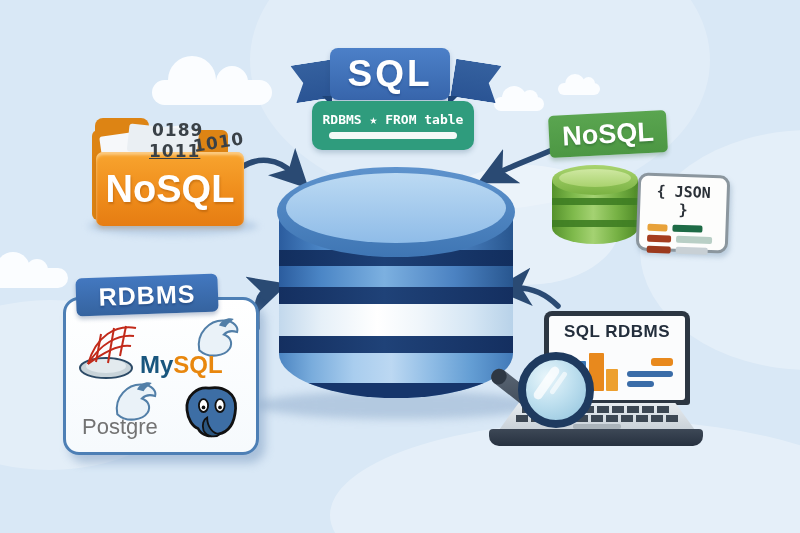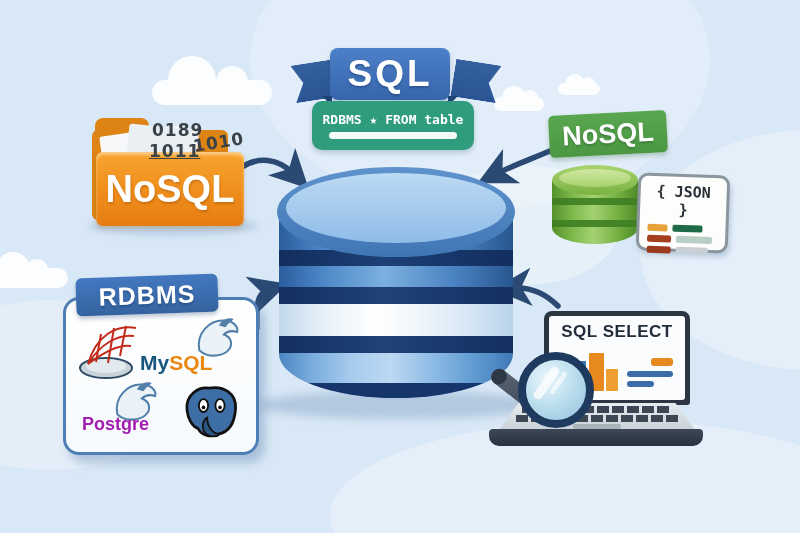--- a/index.html
+++ b/index.html
@@ -111,23 +111,23 @@
     font-weight:bold;font-size:53px;text-shadow:0 3px 6px rgba(18,48,98,.45);}
 
   
   .rdbms-card{position:absolute;left:63px;top:297px;width:196px;height:158px;background:linear-gradient(180deg,#ffffff,#f6fafd);
     border:3px solid #4d7fb5;border-radius:16px;box-shadow:6px 8px 10px rgba(110,145,185,.45);box-sizing:border-box;z-index:2;}
   .rdbms-banner{position:absolute;left:76px;top:276px;width:142px;height:38px;transform:rotate(-2deg);
     background:linear-gradient(180deg,#4378c0,#35639f);border-radius:6px;box-shadow:0 3px 4px rgba(40,70,120,.3);
     display:flex;align-items:center;justify-content:center;z-index:3;}
   .rdbms-banner span{color:#fff;font-weight:bold;font-size:25px;letter-spacing:1px;text-shadow:0 2px 2px rgba(20,50,100,.4);}
   .logo{position:absolute;z-index:4;}
-  .mysql-text{left:140px;top:351px;font-weight:bold;font-size:21px;z-index:4;position:absolute;}
+  .mysql-text{left:140px;top:351px;font-weight:bold;font-size:24px;z-index:4;position:absolute;}
   .mysql-text .my{color:#19567e;} .mysql-text .sql{color:#e8870e;}
-  .postgre-text{left:82px;top:414px;font-weight:bold;font-size:18px;color:#a21caf;z-index:4;position:absolute;}
+  .postgre-text{left:82px;top:414px;font-weight:normal;font-size:22px;color:#737373;z-index:4;position:absolute;}
 
   
   .lap-deck{position:absolute;left:499px;top:403px;width:196px;height:27px;
     background:linear-gradient(180deg,#e6ebef,#c9d1d8);clip-path:polygon(10% 0,90% 0,100% 100%,0 100%);z-index:2;}
   .key-row{position:absolute;left:50%;transform:translateX(-50%);height:7px;
     background:repeating-linear-gradient(90deg,#3c4753 0 12px,rgba(0,0,0,0) 12px 15px);}
   .kr1{top:3px;width:150px;} .kr2{top:12px;width:162px;}
   .trackpad{position:absolute;left:50%;transform:translateX(-50%);top:21px;width:48px;height:5px;background:#aab3ba;border-radius:2px;}
   .lap-base{position:absolute;left:489px;top:429px;width:214px;height:17px;
     background:linear-gradient(180deg,#3d4856,#273140);border-radius:4px 4px 10px 10px;z-index:2;}
@@ -282,21 +282,21 @@
     <path d="M 12,32 C 10,16 24,6 36,8 C 52,5 66,14 65,30 C 64,46 58,56 46,58 C 38,62 28,60 24,52 C 18,50 13,42 12,32 Z" fill="#3d6ea5" stroke="#111" stroke-width="3"></path>
     <path d="M 34,40 C 34,50 40,58 48,58 C 44,62 34,62 30,54 C 28,48 30,42 34,40 Z" fill="#2c567f" stroke="#111" stroke-width="2"></path>
     <ellipse cx="30" cy="27" rx="5" ry="7" fill="#fff" stroke="#111" stroke-width="2"></ellipse>
     <ellipse cx="48" cy="27" rx="5" ry="7" fill="#fff" stroke="#111" stroke-width="2"></ellipse>
     <circle cx="30" cy="29" r="2" fill="#111"></circle>
     <circle cx="48" cy="29" r="2" fill="#111"></circle>
   </svg>
 
   <div class="lap-screen">
     <div class="lap-inner">
-      <div class="lap-title">SQL SELECT</div>
+      <div class="lap-title">SQL RDBMS</div>
       <div class="sbar sb1"></div>
       <div class="sbar sb2"></div>
       <div class="sbar sb3"></div>
       <div class="sbar sb4"></div>
       <div class="sbar sl1"></div>
       <div class="sbar sl2"></div>
     </div>
   </div>
   <div class="lap-deck">
     <div class="key-row kr1"></div>

